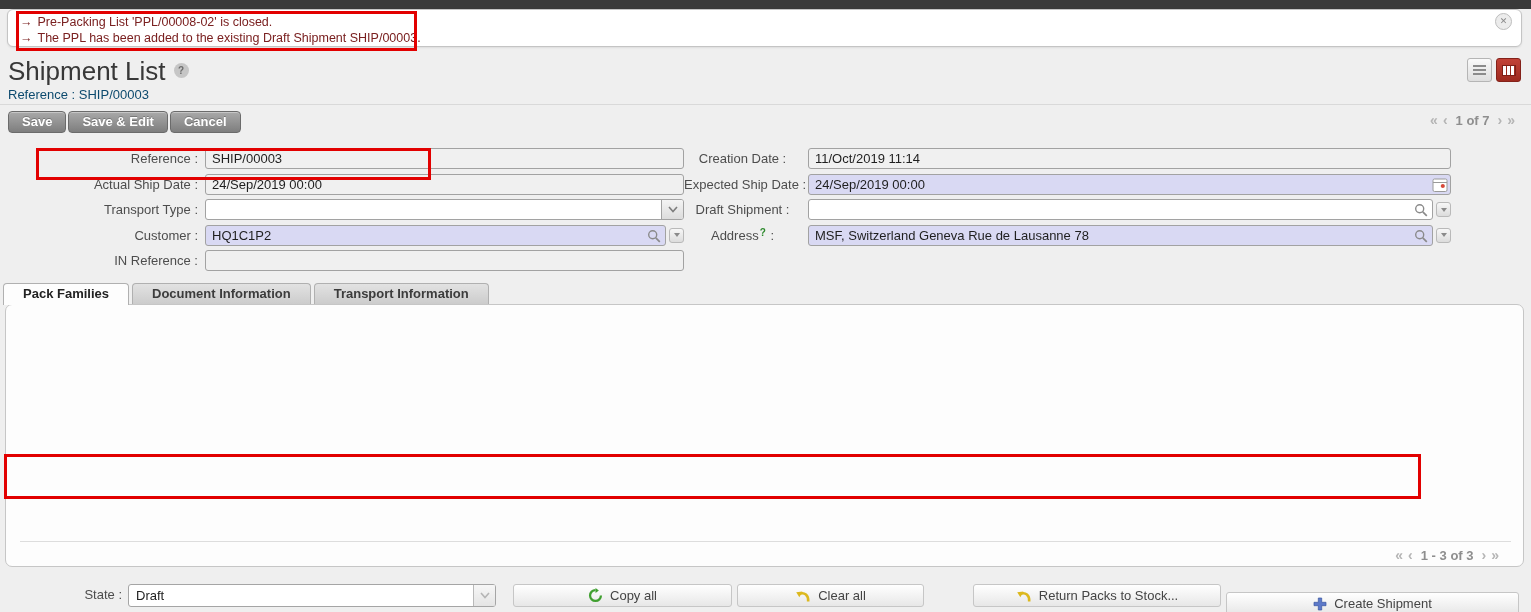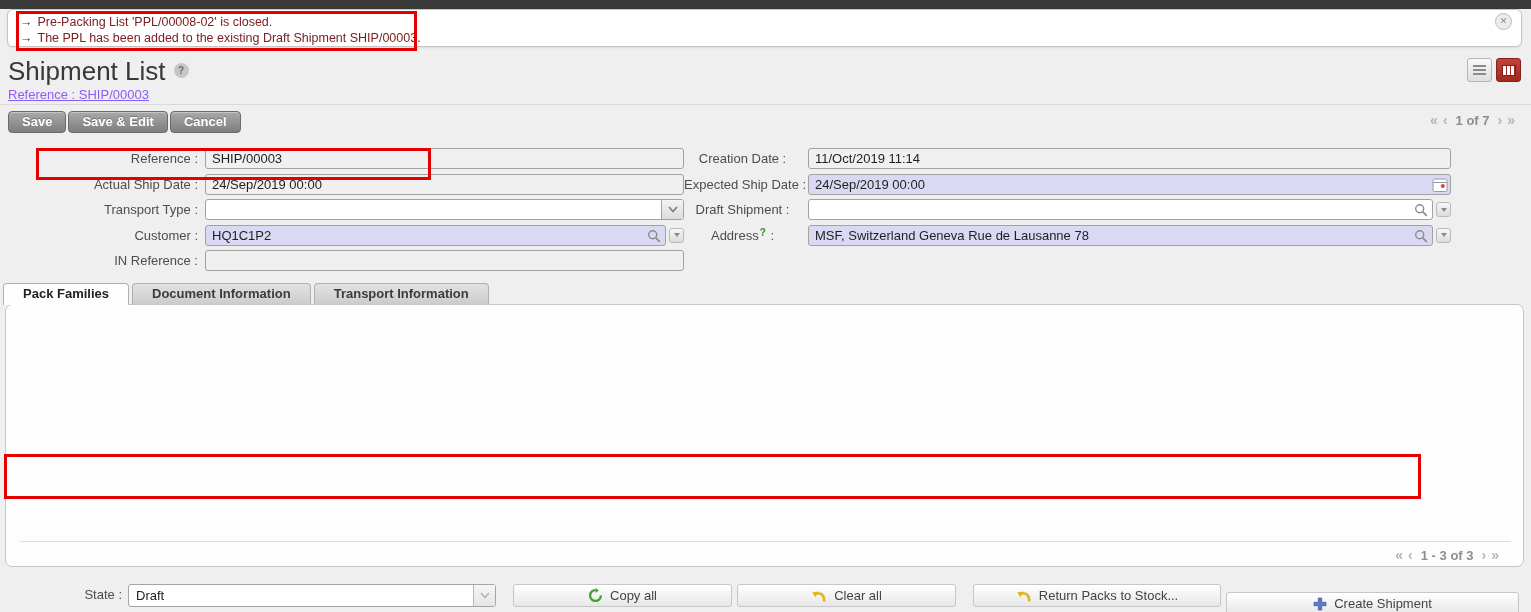--- a/index.html
+++ b/index.html
@@ -14,21 +14,21 @@
   .notice-line { font-size:12.5px; color:#7a2020; line-height:16px; white-space:nowrap; }
   .notice-line .arr { margin-right:5px; }
   .notice-close { right:9px; top:3px; width:17px; height:17px; border-radius:50%; background:#ececec; border:1px solid #bdbdbd; color:#8a8a8a; font-size:9px; line-height:15px; text-align:center; cursor:pointer; font-weight:bold; }
 
   
   .ann { border:3px solid #e20000; background:transparent; z-index:50; pointer-events:none; }
 
   
   .title { left:8px; top:56px; font-size:26px; color:#383838; }
   .help-badge { display:inline-block; width:15px; height:15px; border-radius:50%; background:#c6c6c6; color:#6d6d6d; font-size:10px; font-weight:bold; text-align:center; line-height:15px; vertical-align:6px; margin-left:8px; }
-  .subtitle { left:8px; top:87px; font-size:13px; color:#8b5cf6;text-decoration:underline; }
+  .subtitle { left:8px; top:87px; font-size:13px; color:#0c4a6e; }
   .view-btn { top:58px; width:25px; height:24px; border-radius:3px; border:1px solid #b5b5b5; background:linear-gradient(#fafafa,#dedede); display:flex; align-items:center; justify-content:center; cursor:pointer; }
   .view-btn.list { left:1467px; }
   .view-btn.form { left:1496px; background:linear-gradient(#c24237,#9e2a1f); border-color:#84221a; }
   .list-glyph { width:13px; height:11px; background:repeating-linear-gradient(#8b8b8b 0 2px, transparent 2px 4px); }
   .form-glyph { width:14px; height:11px; background:#fff; border:1px solid #7d1f17; display:flex; }
   .form-glyph i { flex:1; border-right:1px solid #9e2a1f; }
   .hdr-divider { left:0; top:104px; width:1531px; height:0; border-top:1px solid #d9d9d9; }
 
   
   .toolbar { left:8px; top:111px; display:flex; gap:2px; }
@@ -248,21 +248,21 @@
     </div>
     <button class="abs fbtn" style="left:513px; width:219px;">
       <span>
           <svg width="15" height="15" viewBox="0 0 16 16">
             <path d="M13.8 8 A5.8 5.8 0 1 1 8 2.2" fill="none" stroke="#3f9f2f" stroke-width="2.4"></path>
             <polygon points="8,0 8,5.2 11.6,2.6" fill="#3f9f2f"></polygon>
           </svg>
         </span>
       <span>Copy all</span>
     </button>
-    <button class="abs fbtn" style="left:737px; width:219px;">
+    <button class="abs fbtn" style="left:737px; width:187px;">
       <span>
           <svg width="16" height="14" viewBox="0 0 16 14">
             <path d="M13.2 12.5 C13.6 6, 9.5 3, 4.5 4.8" fill="none" stroke="#dcb81e" stroke-width="2.6"></path>
             <polygon points="1.2,3.2 7.4,2.6 4.4,8.2" fill="#dcb81e"></polygon>
           </svg>
         </span>
       <span>Clear all</span>
     </button>
     <button class="abs fbtn" style="left:973px; width:248px;">
       <span>

